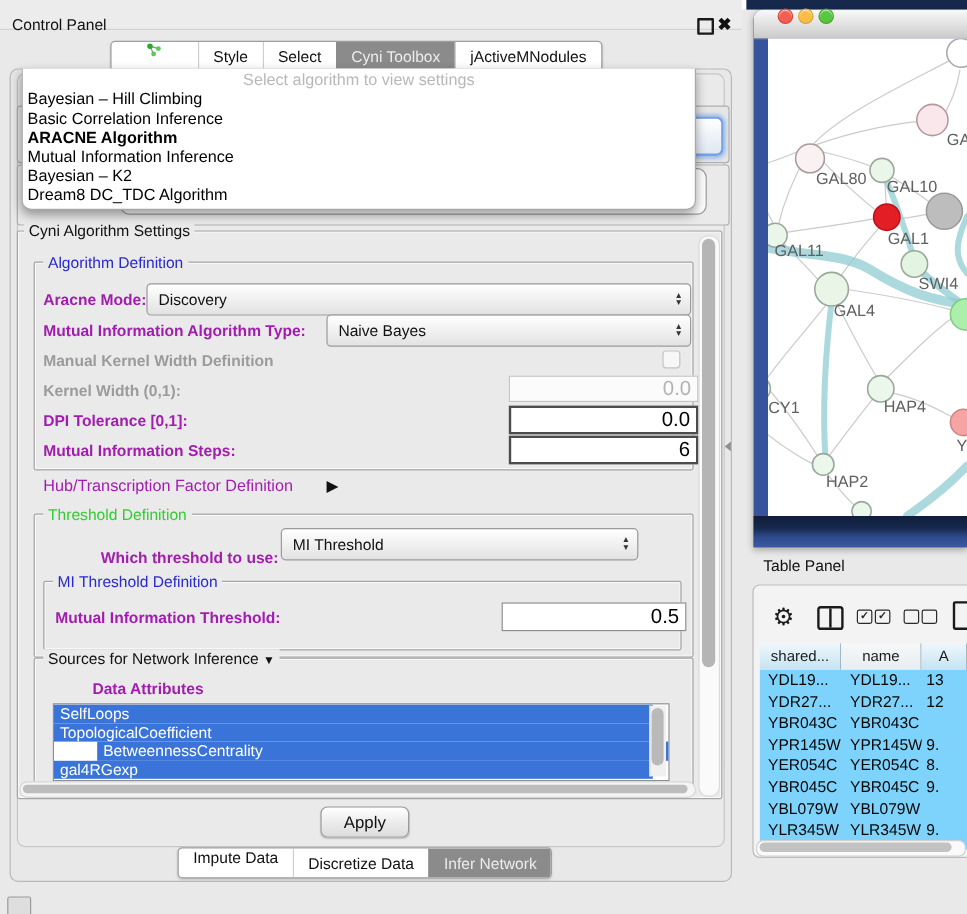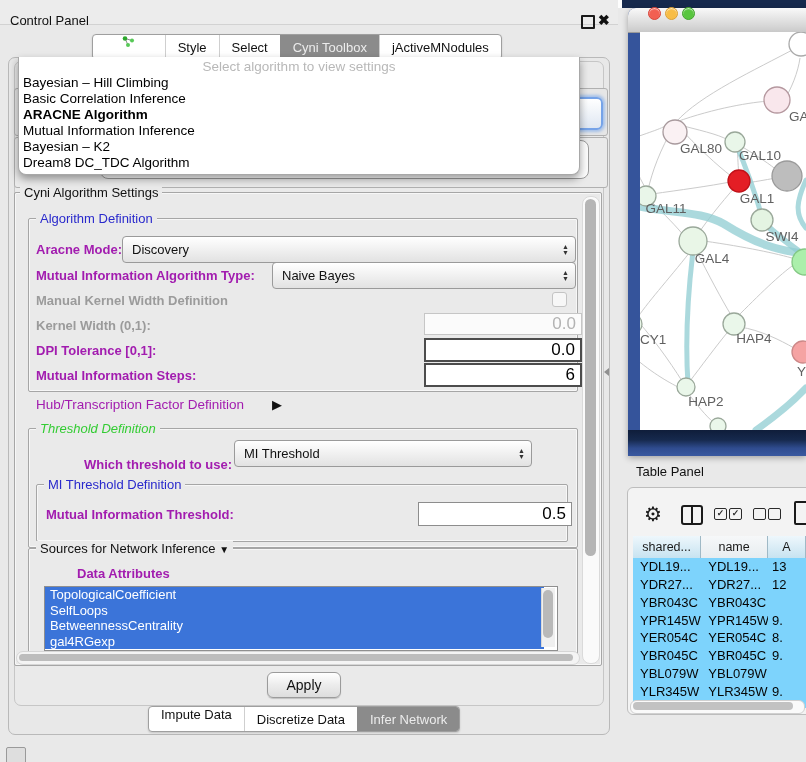--- a/index.html
+++ b/index.html
@@ -197,40 +197,40 @@
   <span class="abs lbl b" style="left:36px;top:343px;">DPI Tolerance [0,1]:</span>
   <div class="abs field strong" style="left:424px;top:338px;width:144px;height:20px;">0.0</div>
 
   <span class="abs lbl b" style="left:36px;top:368px;">Mutual Information Steps:</span>
   <div class="abs field strong" style="left:424px;top:363px;width:144px;height:20px;">6</div>
 
   <span class="abs lbl" style="left:36px;top:397px;font-size:13.5px;">Hub/Transcription Factor Definition</span>
   <span class="abs tri-right" style="left:272px;top:397px;">▶</span>
 
   <div class="abs group" style="left:28px;top:428px;width:548px;height:118px;"></div>
-  <span class="gtitle green" style="left:36px;top:421px;font-style:italic;">Threshold Definition</span>
+  <span class="gtitle green" style="left:36px;top:421px;">Threshold Definition</span>
 
   <span class="abs lbl b" style="left:84px;top:457px;">Which threshold to use:</span>
   <div class="abs combo" style="left:234px;top:440px;width:296px;height:25px;">
     <span class="val">MI Threshold</span>
     <span class="stepper">▲<br>▼</span>
   </div>
 
   <div class="abs group" style="left:36px;top:484px;width:530px;height:56px;"></div>
   <span class="gtitle blue" style="left:44px;top:477px;">MI Threshold Definition</span>
   <span class="abs lbl b" style="left:46px;top:507px;">Mutual Information Threshold:</span>
   <div class="abs field norm" style="left:418px;top:502px;width:142px;height:22px;">0.5</div>
 
   <div class="abs group" style="left:28px;top:548px;width:548px;height:112px;"></div>
   <span class="gtitle" style="left:36px;top:541px;"><span>Sources for Network Inference</span> <span class="tri-down">▼</span></span>
   <span class="abs lbl b" style="left:34px;top:566px;padding-left:43px;">Data Attributes</span>
   <div class="abs" id="attr-list">
+      <div class="litem" style="background: rgb(59, 116, 217);">SelfLoops</div>
       <div class="litem" style="background: rgb(59, 116, 217);">TopologicalCoefficient</div>
-      <div class="litem" style="background: rgb(59, 116, 217);">SelfLoops</div>
-      <div class="litem" style="background: rgb(59, 116, 217);">BetweennessCentrality</div>
+      <div class="litem" style="background: rgb(59, 116, 217); margin-left: 36px;">BetweennessCentrality</div>
       <div class="litem" style="background: rgb(59, 116, 217);">gal4RGexp</div>
     </div>
   <div class="abs" id="attr-vscroll"></div>
   <div class="abs" id="attr-vthumb"></div>
 
   <div class="abs hscroll" style="left:16px;top:651px;width:562px;height:12px;">
     <div class="hthumb" style="left:2px;top:2px;width:554px;height:7px;"></div>
   </div>
 
   <div class="abs" id="set-vscroll"></div>

